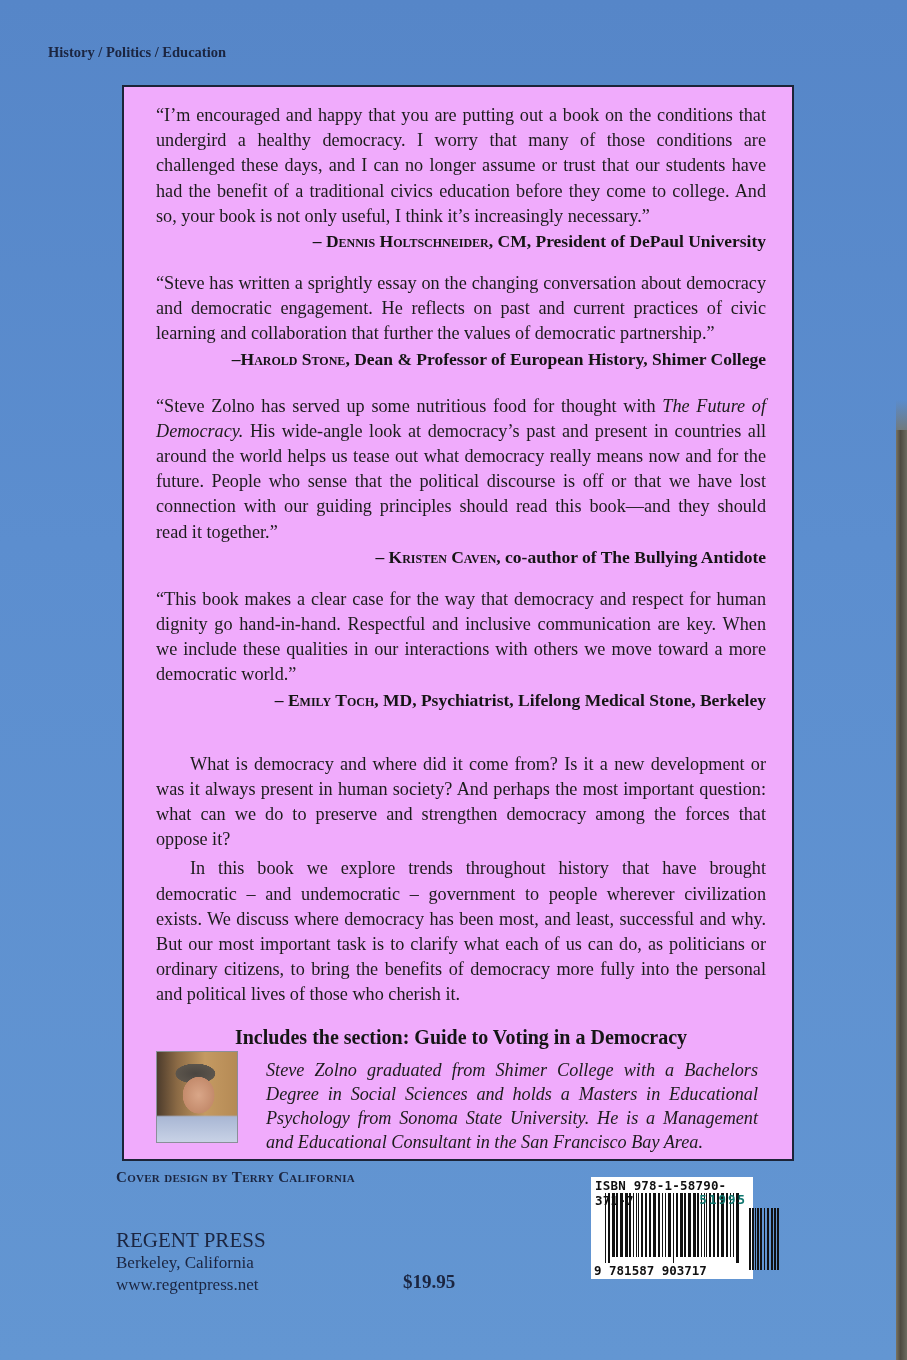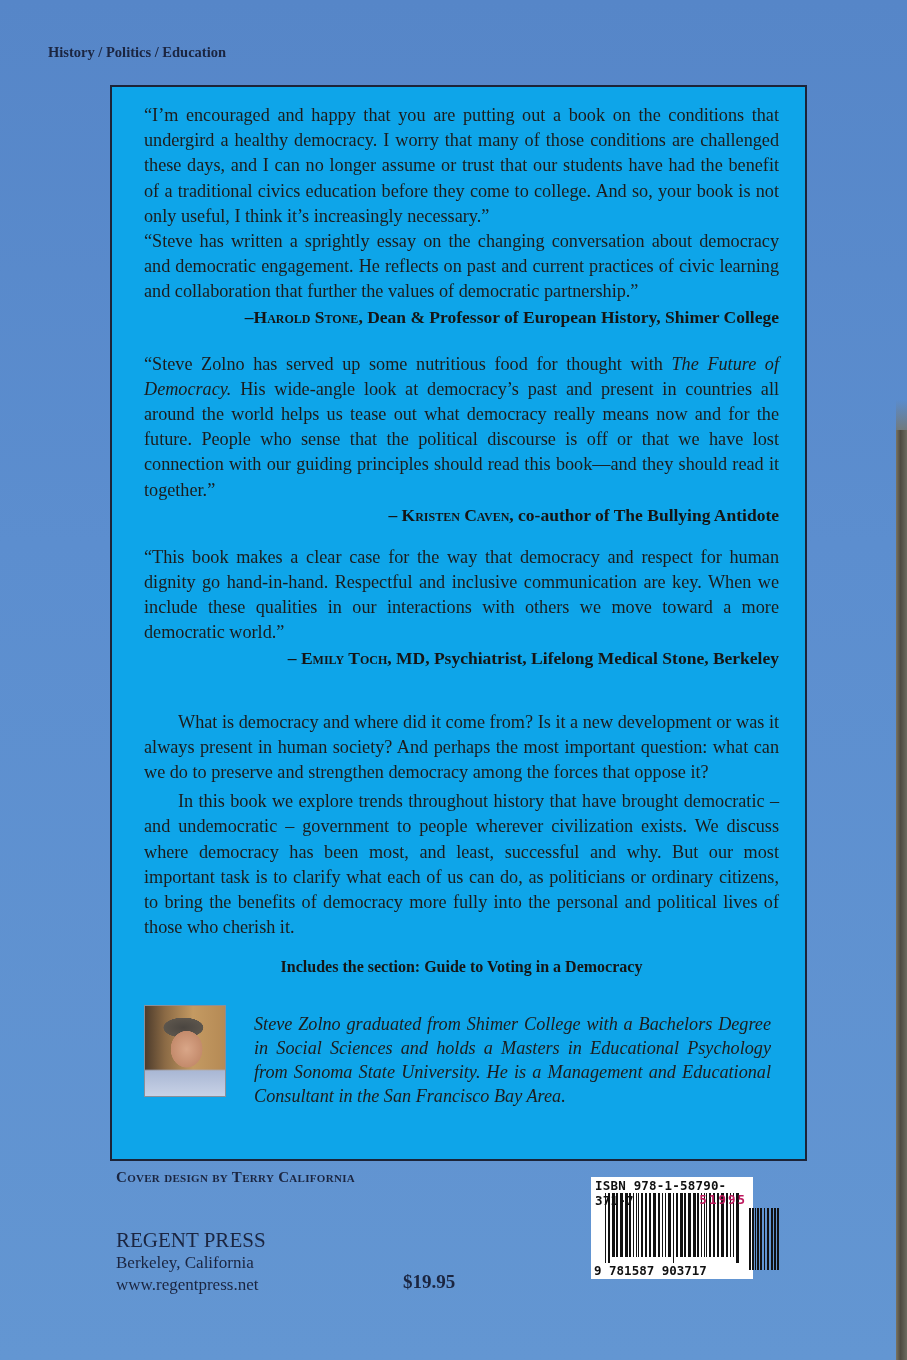--- a/index.html
+++ b/index.html
@@ -15,43 +15,42 @@
     }
     .rock-top {
       position: absolute; left: 896px; top: 400px; width: 11px; height: 40px;
       background: linear-gradient(180deg, rgba(110,105,90,0) 0%, #7a7462 100%);
     }
     .genre {
       position: absolute; left: 48px; top: 44px;
       font-size: 14.5px; font-weight: bold; color: #1b2540;
     }
     .box {
-      position: absolute; left: 110px; top: 85px; width: 668px; height: 1072px;
-      background: #0ea5e9; border: 2.5px solid #1c2438;
+      position: absolute; left: 122px; top: 85px; width: 668px; height: 1072px;
+      background: #f0abfc; border: 2.5px solid #1c2438;
       box-sizing: content-box;
-      padding-left: 25px;
     }
     .inner { position: absolute; left: 32px; right: 26px; top: 16px; }
     .quote {
       font-size: 18.2px; line-height: 25.2px; text-align: justify;
       margin: 0; color: #1c1c1c;
     }
     .attr {
       font-size: 17.5px; line-height: 25px; font-weight: bold; text-align: right;
       margin: 0 0 17px 0; color: #151515;
     }
     .attr .sc { font-variant: small-caps; }
     .para {
       font-size: 18.2px; line-height: 25.2px; text-align: justify;
       text-indent: 34px; margin: 0; color: #1c1c1c;
     }
     .gap-big { height: 22px; }
     .includes {
-      font-size: 16px; font-weight: bold; text-align: center;
-      margin: 18px 0 28px 0; color: #151515;
+      font-size: 20px; font-weight: bold; text-align: center;
+      margin: 18px 0 1px 0; color: #151515;
     }
     .bio { display: flex; gap: 20px; align-items: flex-start; }
     .photo {
       width: 80px; height: 90px; flex: 0 0 80px; margin-top: 1px;
       background:
         radial-gradient(ellipse 26px 30px at 52% 48%, #d9a688 0%, #c48b6c 60%, rgba(0,0,0,0) 62%),
         radial-gradient(ellipse 28px 14px at 48% 24%, #4a4540 0%, #5c554c 70%, rgba(0,0,0,0) 72%),
         linear-gradient(180deg, rgba(0,0,0,0) 70%, #a9b7d4 72%, #c8d2e6 100%),
         linear-gradient(90deg, #4d3c2c 0%, #8b6a45 25%, #c49a62 60%, #b58a55 100%);
       border: 1px solid #8a8f99;
@@ -77,21 +76,21 @@
       background: #ffffff;
     }
     .barcode .isbn {
       position: absolute; left: 4px; top: 1px;
       font-family: "DejaVu Sans Mono", "Liberation Mono", monospace;
       font-size: 12.5px; font-weight: bold; color: #111; letter-spacing: 0.2px;
     }
     .barcode .price-code {
       position: absolute; right: 6px; top: 15px;
       font-family: "DejaVu Sans Mono", "Liberation Mono", monospace;
-      font-size: 12.5px; font-weight: bold; color: #be185d; letter-spacing: 2px;
+      font-size: 12.5px; font-weight: bold; color: #0f766e; letter-spacing: 2px;
     }
     .barcode svg { position: absolute; left: 0; top: 0; }
     .barcode .digits {
       position: absolute; left: 3px; bottom: 1px;
       font-family: "DejaVu Sans Mono", "Liberation Mono", monospace;
       font-size: 12.5px; font-weight: bold; color: #111; background: transparent;
     }
   </style>
 </head>
 <body>
@@ -99,20 +98,21 @@
 <div class="rock-top"></div>
 <div class="rock-strip"></div>
 
 <div class="genre">History / Politics / Education</div>
 
 <div class="box">
   <div class="inner">
 
     <div>
       <p class="quote">“I’m encouraged and happy that you are putting out a book on the conditions that undergird a healthy democracy.  I worry that many of those conditions are challenged these days, and I can no longer assume or trust that our students have had the benefit of a traditional civics education before they come to college. And so, your book is not only useful, I think it’s increasingly necessary.”</p>
+      <p class="attr"><span>– </span><span class="sc">Dennis Holtschneider</span><span>, CM, President of DePaul University</span></p>
     </div>
 
     <div>
       <p class="quote">“Steve has written a sprightly essay on the changing conversation about democracy and democratic engagement.  He reflects on past and current practices of civic learning and collaboration that further the values of democratic partnership.”</p>
       <p class="attr" style="margin-bottom:22px"><span>–</span><span class="sc">Harold Stone</span><span>, Dean &amp; Professor of European History, Shimer College</span></p>
     </div>
 
     <div>
       <p class="quote"><span>“Steve Zolno has served up some nutritious food for thought with </span><i>The Future of Democracy.</i><span> His wide-angle look at democracy’s past and present in countries all around the world helps us tease out what democracy really means now and for the future. People who sense that the political discourse is off or that we have lost connection with our guiding principles should read this book—and they should read it together.”</span></p>
       <p class="attr"><span>– </span><span class="sc">Kristen Caven</span><span>, co-author of The Bullying Antidote</span></p>

